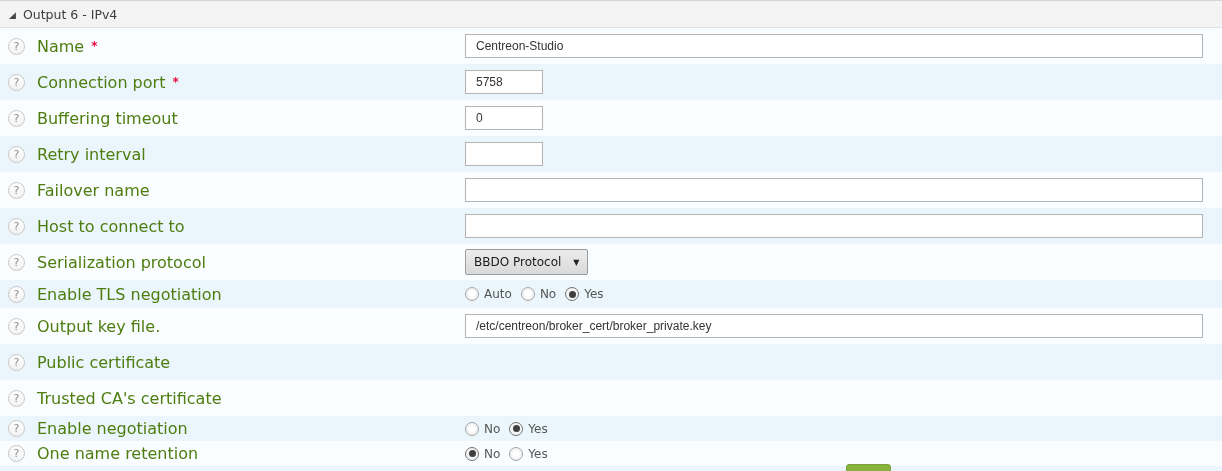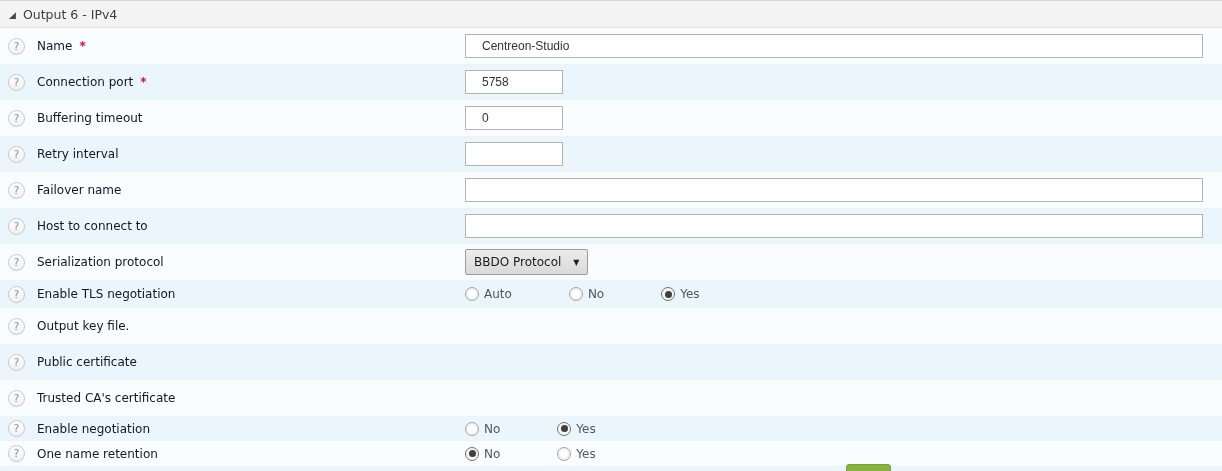--- a/index.html
+++ b/index.html
@@ -24,40 +24,40 @@
   .row.radio-row { height:28px; }
   .row.radio-short { height:25px; }
 
   .left { width:465px; flex:0 0 465px; display:flex; align-items:center; padding-left:8px; }
   .help {
     width:17px; height:17px; flex:0 0 17px; border-radius:50%;
     border:1px solid #c6c6c6; background:linear-gradient(#ffffff,#f1f1f1);
     color:#8f8f8f; font-size:11px; display:inline-flex; align-items:center; justify-content:center;
     margin-right:12px; cursor:help;
   }
-  .label { font-size:12px; color:#0f172a; }
+  .label { font-size:16px; color:#4d7c0f; }
   .req { color:#e00b3c; margin-left:7px; font-size:12px; font-weight:bold; }
 
   .right { display:flex; align-items:center; }
 
   input.text {
     height:24px; border:1px solid #b4b4b4; background:#ffffff;
-    font:12px "Liberation Sans", sans-serif; color:#333; padding:0 16px; outline:none;
+    font:12px "Liberation Sans", sans-serif; color:#333; padding:0 10px; outline:none;
   }
   input.text.full { width:738px; }
-  input.text.small { width:98px; }
+  input.text.small { width:78px; }
 
   .select {
     display:inline-flex; align-items:center; height:25px; min-width:108px;
     background:linear-gradient(#ececec,#d9d9d9); border:1px solid #9c9c9c; border-radius:2px;
     padding:12px 8px; font-size:12px; color:#1a1a1a; cursor:pointer; justify-content:space-between;
   }
   .select .arrow { font-size:8px; color:#222; margin-left:12px; }
 
-  .radio-group { display:flex; align-items:center; font-size:12px; color:#555;gap:48px; }
+  .radio-group { display:flex; align-items:center; font-size:12px; color:#555; }
   .radio-opt { display:inline-flex; align-items:center; margin-right:9px; cursor:pointer; }
   .radio {
     width:14px; height:14px; border-radius:50%; border:1px solid #a6a6a6;
     background:radial-gradient(#ffffff 30%, #e3e3e3); margin-right:5px;
     display:inline-flex; align-items:center; justify-content:center;
   }
   .radio.checked { border-color:#717171; background:#f5f5f5; }
   .radio.checked::after { content:""; width:7px; height:7px; border-radius:50%; background:#3f3f3f; }
 
   .partial-row { height:5px; background:#ebf6fc; }
@@ -163,20 +163,23 @@
               <span class="radio-label">Yes</span>
             </span>
           </div>
         </div>
       </div>
       <div class="row">
         <div class="left">
           <span class="help">?</span>
           <span class="label">Output key file.</span>
         </div>
+        <div class="right">
+          <input class="text full" type="text" value="/etc/centreon/broker_cert/broker_private.key" style="">
+        </div>
       </div>
       <div class="row alt">
         <div class="left">
           <span class="help">?</span>
           <span class="label">Public certificate</span>
         </div>
       </div>
       <div class="row">
         <div class="left">
           <span class="help">?</span>

